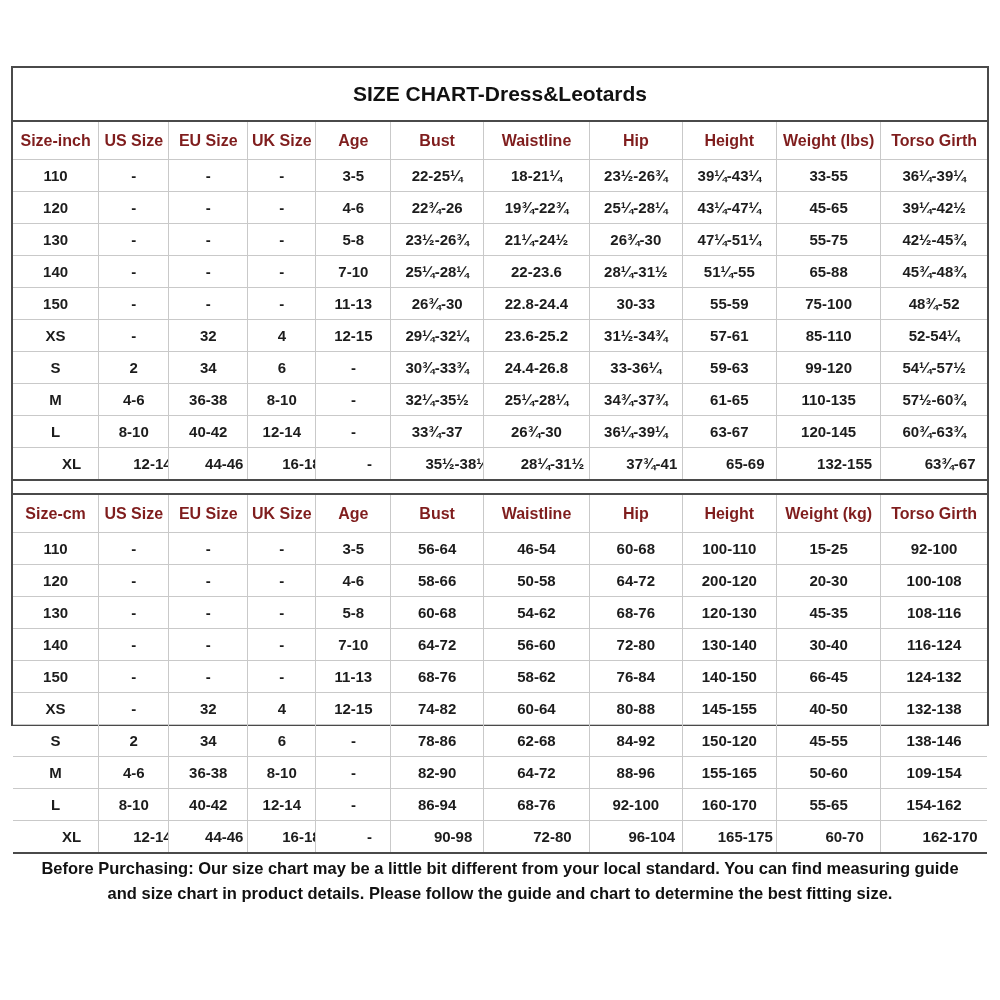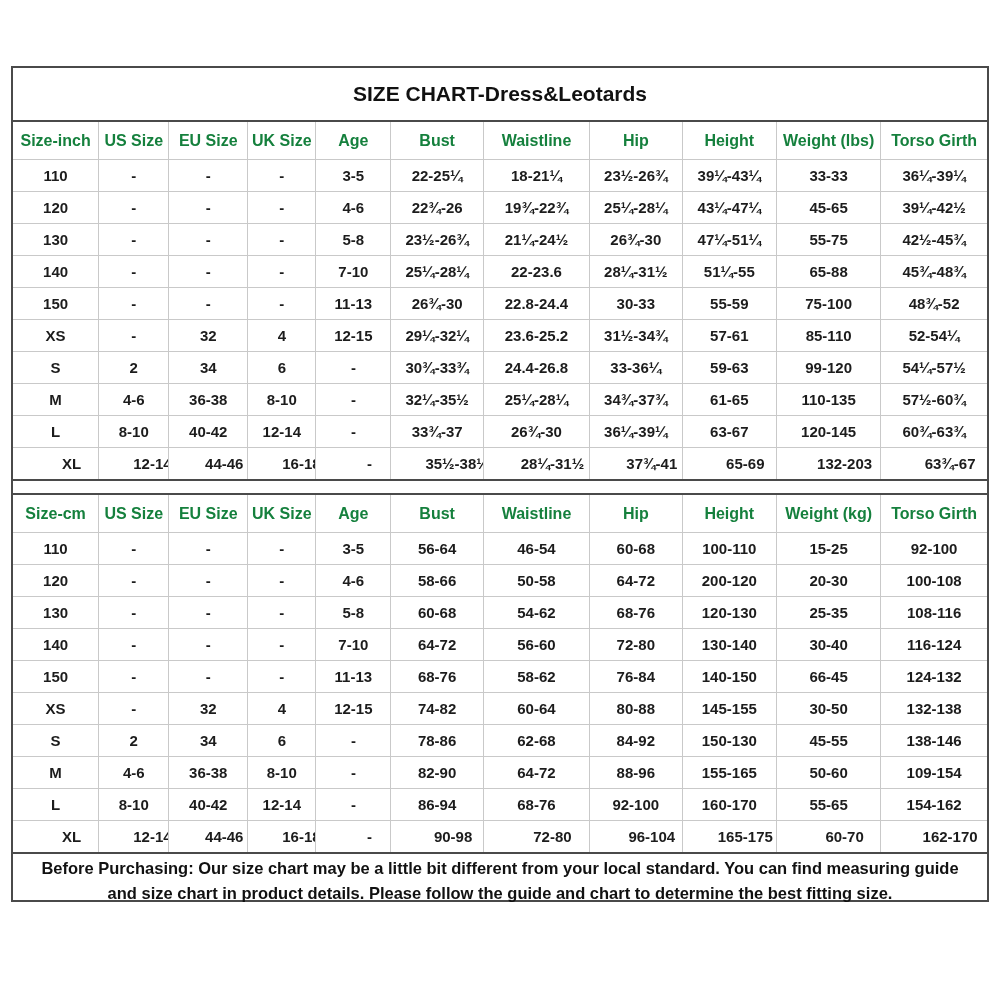--- a/index.html
+++ b/index.html
@@ -9,21 +9,21 @@
     width: 1000px;
     height: 1000px;
     font-family: "Liberation Sans", sans-serif;
     color: #1c1c1c;
   }
   .panel {
     position: absolute;
     left: 11px;
     top: 66px;
     width: 978px;
-    height: 836px;
+    height: 660px;
     border: 2px solid #4a4a4a;
     background: #ffffff;
     box-sizing: border-box;
     display: flex;
     flex-direction: column;
   }
   .title-bar {
     height: 52px;
     flex: 0 0 52px;
     display: flex;
@@ -50,21 +50,21 @@
     vertical-align: middle;
     font-weight: 700;
     padding: 0 2px;
     overflow: hidden;
     white-space: nowrap;
   }
   table.size-table th {
     border-top: none;
     height: 37px;
     font-size: 16px;
-    color: #15803d;
+    color: #7f1d1d;
   }
   table.size-table td {
     height: 31px;
     font-size: 15px;
     color: #1c1c1c;
   }
   table.size-table th:first-child,
   table.size-table td:first-child { border-left: none; }
   table.size-table th:last-child,
   table.size-table td:last-child { border-right: none; }
@@ -144,21 +144,21 @@
         <tr>
           <td>110</td>
           <td>-</td>
           <td>-</td>
           <td>-</td>
           <td>3-5</td>
           <td>22-25¼</td>
           <td>18-21¼</td>
           <td>23½-26¾</td>
           <td>39¼-43¼</td>
-          <td>33-33</td>
+          <td>33-55</td>
           <td>36¼-39¼</td>
         </tr>
         <tr>
           <td>120</td>
           <td>-</td>
           <td>-</td>
           <td>-</td>
           <td>4-6</td>
           <td>22¾-26</td>
           <td>19¾-22¾</td>
@@ -261,21 +261,21 @@
         <tr>
           <td>XL</td>
           <td>12-14</td>
           <td>44-46</td>
           <td>16-18</td>
           <td>-</td>
           <td>35½-38½</td>
           <td>28¼-31½</td>
           <td>37¾-41</td>
           <td>65-69</td>
-          <td>132-203</td>
+          <td>132-155</td>
           <td>63¾-67</td>
         </tr>
       </tbody>
   </table>
 
   <div class="gap-band"></div>
 
   <table class="size-table">
     <colgroup>
       <col class="c-size">
@@ -335,21 +335,21 @@
         <tr>
           <td>130</td>
           <td>-</td>
           <td>-</td>
           <td>-</td>
           <td>5-8</td>
           <td>60-68</td>
           <td>54-62</td>
           <td>68-76</td>
           <td>120-130</td>
-          <td>25-35</td>
+          <td>45-35</td>
           <td>108-116</td>
         </tr>
         <tr>
           <td>140</td>
           <td>-</td>
           <td>-</td>
           <td>-</td>
           <td>7-10</td>
           <td>64-72</td>
           <td>56-60</td>
@@ -374,33 +374,33 @@
         <tr>
           <td>XS</td>
           <td>-</td>
           <td>32</td>
           <td>4</td>
           <td>12-15</td>
           <td>74-82</td>
           <td>60-64</td>
           <td>80-88</td>
           <td>145-155</td>
-          <td>30-50</td>
+          <td>40-50</td>
           <td>132-138</td>
         </tr>
         <tr>
           <td>S</td>
           <td>2</td>
           <td>34</td>
           <td>6</td>
           <td>-</td>
           <td>78-86</td>
           <td>62-68</td>
           <td>84-92</td>
-          <td>150-130</td>
+          <td>150-120</td>
           <td>45-55</td>
           <td>138-146</td>
         </tr>
         <tr>
           <td>M</td>
           <td>4-6</td>
           <td>36-38</td>
           <td>8-10</td>
           <td>-</td>
           <td>82-90</td>

